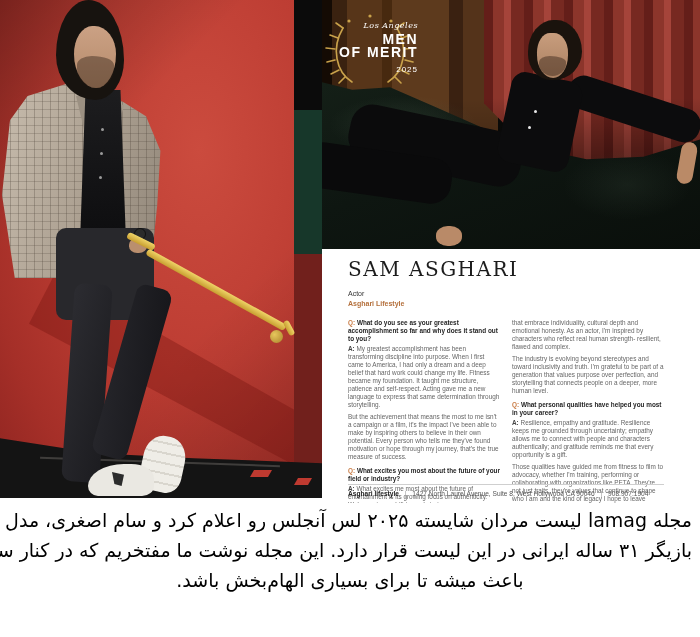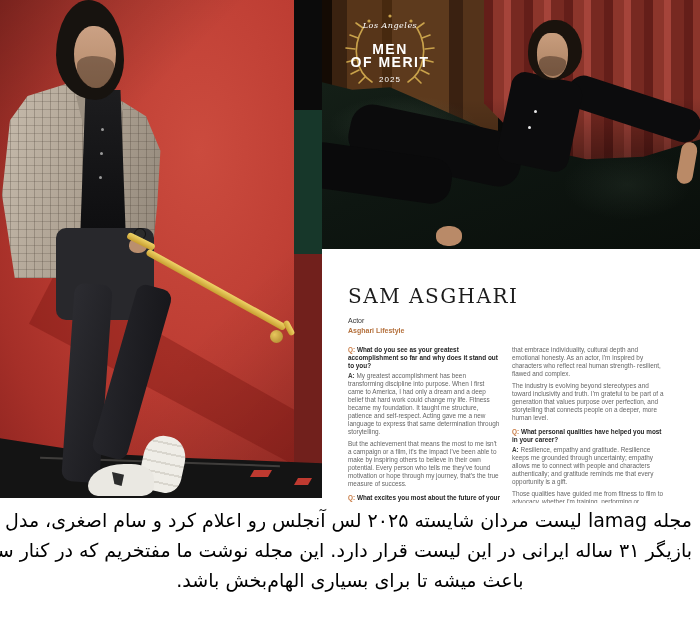--- a/index.html
+++ b/index.html
@@ -101,31 +101,31 @@
     background:#0a0a0b;border-radius:20px;}
   .m2-arm{position:absolute;left:243px;top:92px;width:138px;height:34px;transform:rotate(18deg);
     background:#0c0c0d;border-radius:16px;}
   .m2-hand-r{position:absolute;left:357px;top:142px;width:16px;height:42px;transform:rotate(10deg);
     background:#ba8a67;border-radius:8px;}
   .m2-hand-l{position:absolute;left:114px;top:226px;width:26px;height:20px;background:#b98a68;border-radius:45%;}
   .m2-btn{position:absolute;width:3px;height:3px;border-radius:50%;background:#e8e8e8;}
   .m2-btn1{left:212px;top:110px;} .m2-btn2{left:206px;top:126px;}
 
   
-  .badge{position:absolute;left:20px;top:12px;width:96px;height:82px;color:#fff;text-align:center;}
+  .badge{position:absolute;left:0;top:12px;width:96px;height:82px;color:#fff;text-align:right;}
   .badge svg{position:absolute;inset:0;}
   .badge-text{position:relative;z-index:2;padding-top:9px;}
   .badge-brand{font-family:"DejaVu Serif",serif;font-style:italic;font-size:8px;letter-spacing:.5px;}
-  .badge-men{font-size:14px;font-weight:bold;letter-spacing:1.5px;line-height:15px;margin-top:12px;}
+  .badge-men{font-size:14px;font-weight:bold;letter-spacing:1.5px;line-height:15px;margin-top:2px;}
   .badge-of{font-size:14px;font-weight:bold;letter-spacing:1.5px;line-height:10px;}
   .badge-year{font-size:8px;margin-top:8px;letter-spacing:1px;}
 
   
   #page{position:relative;width:354px;height:254px;background:#fff;overflow:hidden;
-    padding:15px 12px 0 26px;margin-top:20px;}
+    padding:8px 12px 0 26px;}
   .pg-title{font-family:"DejaVu Serif","Liberation Serif",serif;font-size:20px;font-weight:500;
     letter-spacing:1.5px;color:#1c1c1c;margin:0;}
   .pg-role{font-size:7px;color:#333;margin-top:9px;}
   .pg-company{font-size:7px;font-weight:bold;color:#b4703c;margin-top:3px;}
   .columns{display:flex;gap:12px;margin-top:12px;}
   .col{flex:1;font-size:6.4px;line-height:8px;color:#666;}
   .col p{margin:0 0 4px;}
   .col p.qa-q{color:#1f1f1f;font-weight:bold;margin:6px 0 2px;}
   .col p.qa-q:first-child{margin-top:0;}
   .qm{color:#c87941;font-weight:bold;}

